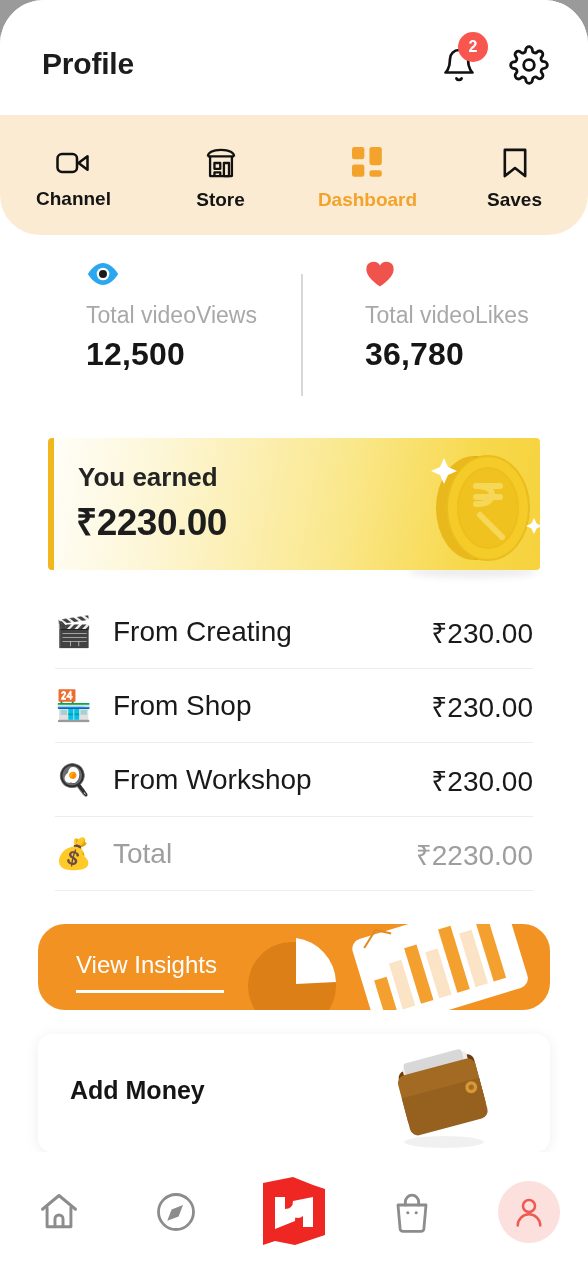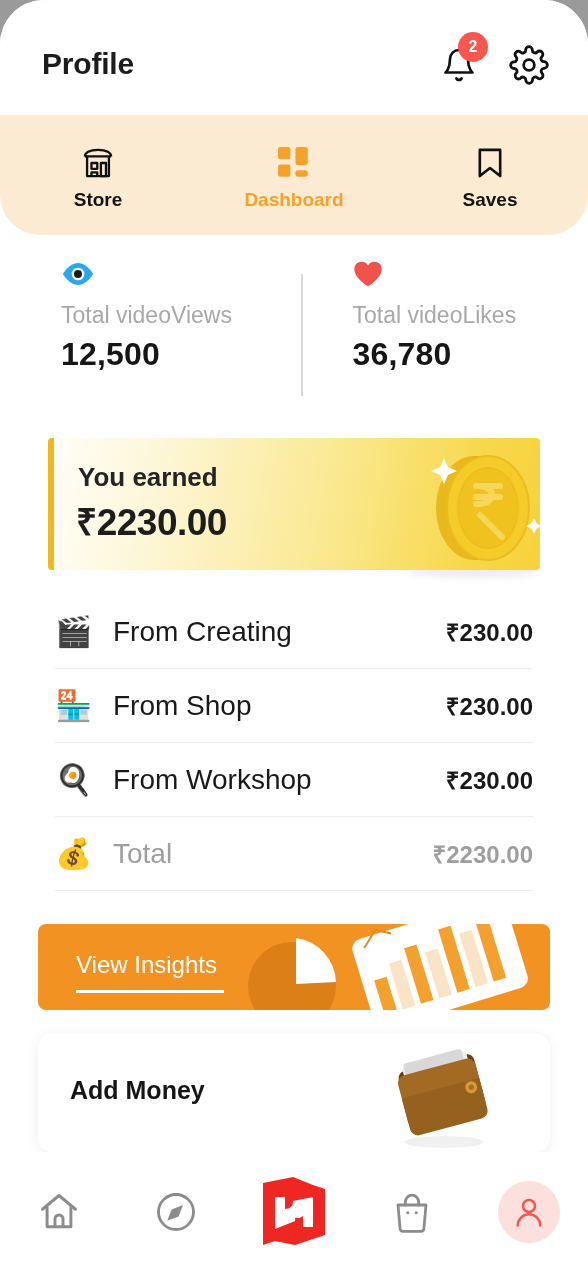--- a/index.html
+++ b/index.html
@@ -115,21 +115,21 @@
   
   .stats {
     position: absolute;
     left: 0; top: 258px;
     width: 588px;
     height: 150px;
     display: flex;
   }
   .stat {
     flex: 1;
-    padding-left: 61px;
+    padding-left: 86px;
     box-sizing: border-box;
   }
   .stat.right { padding-left: 56px; }
   .stat-icon { height: 32px; display: flex; align-items: center; }
   .stat-label {
     margin-top: 12px;
     font-size: 23px;
     color: #a8a8a8;
   }
   .stat-value {
@@ -222,36 +222,36 @@
     display: flex;
     align-items: center;
     justify-content: flex-start;
   }
   .brow-label {
     flex: 1;
     font-size: 28px;
     color: #191919;
   }
   .brow-value {
-    font-size: 24px;
+    font-size: 28px;
     color: #191919;
-    font-weight: 700;
+    font-weight: 400;
     text-align: left;
   }
   .brow.total .brow-label,
   .brow.total .brow-value { color: #9e9e9e; }
 
   
   .insights {
     position: absolute;
     left: 38px;
     top: 924px;
     width: 512px;
     height: 86px;
-    border-radius: 8px;
+    border-radius: 27px;
     background: #F29222;
     overflow: hidden;
   }
   .ins-label {
     position: absolute;
     left: 38px;
     top: 27px;
     font-size: 24px;
     color: #ffffff;
     font-weight: 500;
@@ -335,20 +335,27 @@
           <svg width="40" height="40" viewBox="0 0 24 24" fill="none" stroke="#111" stroke-width="1.7" stroke-linecap="round" stroke-linejoin="round">
             <circle cx="12" cy="12" r="3.2"></circle>
             <path d="M19.4 15a1.65 1.65 0 0 0 .33 1.82l.06.06a2 2 0 1 1-2.83 2.83l-.06-.06a1.65 1.65 0 0 0-1.82-.33 1.65 1.65 0 0 0-1 1.51V21a2 2 0 1 1-4 0v-.09A1.65 1.65 0 0 0 9 19.4a1.65 1.65 0 0 0-1.82.33l-.06.06a2 2 0 1 1-2.83-2.83l.06-.06a1.65 1.65 0 0 0 .33-1.82 1.65 1.65 0 0 0-1.51-1H3a2 2 0 1 1 0-4h.09A1.65 1.65 0 0 0 4.6 9a1.65 1.65 0 0 0-.33-1.82l-.06-.06a2 2 0 1 1 2.83-2.83l.06.06A1.65 1.65 0 0 0 9 4.6a1.65 1.65 0 0 0 1-1.51V3a2 2 0 1 1 4 0v.09a1.65 1.65 0 0 0 1 1.51 1.65 1.65 0 0 0 1.82-.33l.06-.06a2 2 0 1 1 2.83 2.83l-.06.06a1.65 1.65 0 0 0-.33 1.82V9a1.65 1.65 0 0 0 1.51 1H21a2 2 0 1 1 0 4h-.09a1.65 1.65 0 0 0-1.51 1z"></path>
           </svg>
         </div>
       </div>
     </div>
 
     <div class="tabbar">
 
+      <div class="tab">
+        <svg width="36" height="30" viewBox="0 0 24 18" fill="none" stroke="#111" stroke-width="1.7" stroke-linejoin="round">
+          <rect x="1" y="3" width="13" height="12" rx="3"></rect>
+          <path d="M15 9l6-4.5v9z"></path>
+        </svg>
+        <div class="tab-label">Channel</div>
+      </div>
 
       <div class="tab">
         <svg width="36" height="32" viewBox="0 0 24 22" fill="none" stroke="#111" stroke-width="1.6" stroke-linejoin="round">
           <path d="M3 6.5C3 4 6 2 12 2s9 2 9 4.5"></path>
           <path d="M3 6.5h18"></path>
           <path d="M4.5 6.5V20h15V6.5"></path>
           <rect x="7.5" y="11" width="4" height="4"></rect>
           <rect x="14" y="11" width="3.5" height="9"></rect>
           <path d="M7.5 20v-2.5h4V20"></path>
         </svg>

